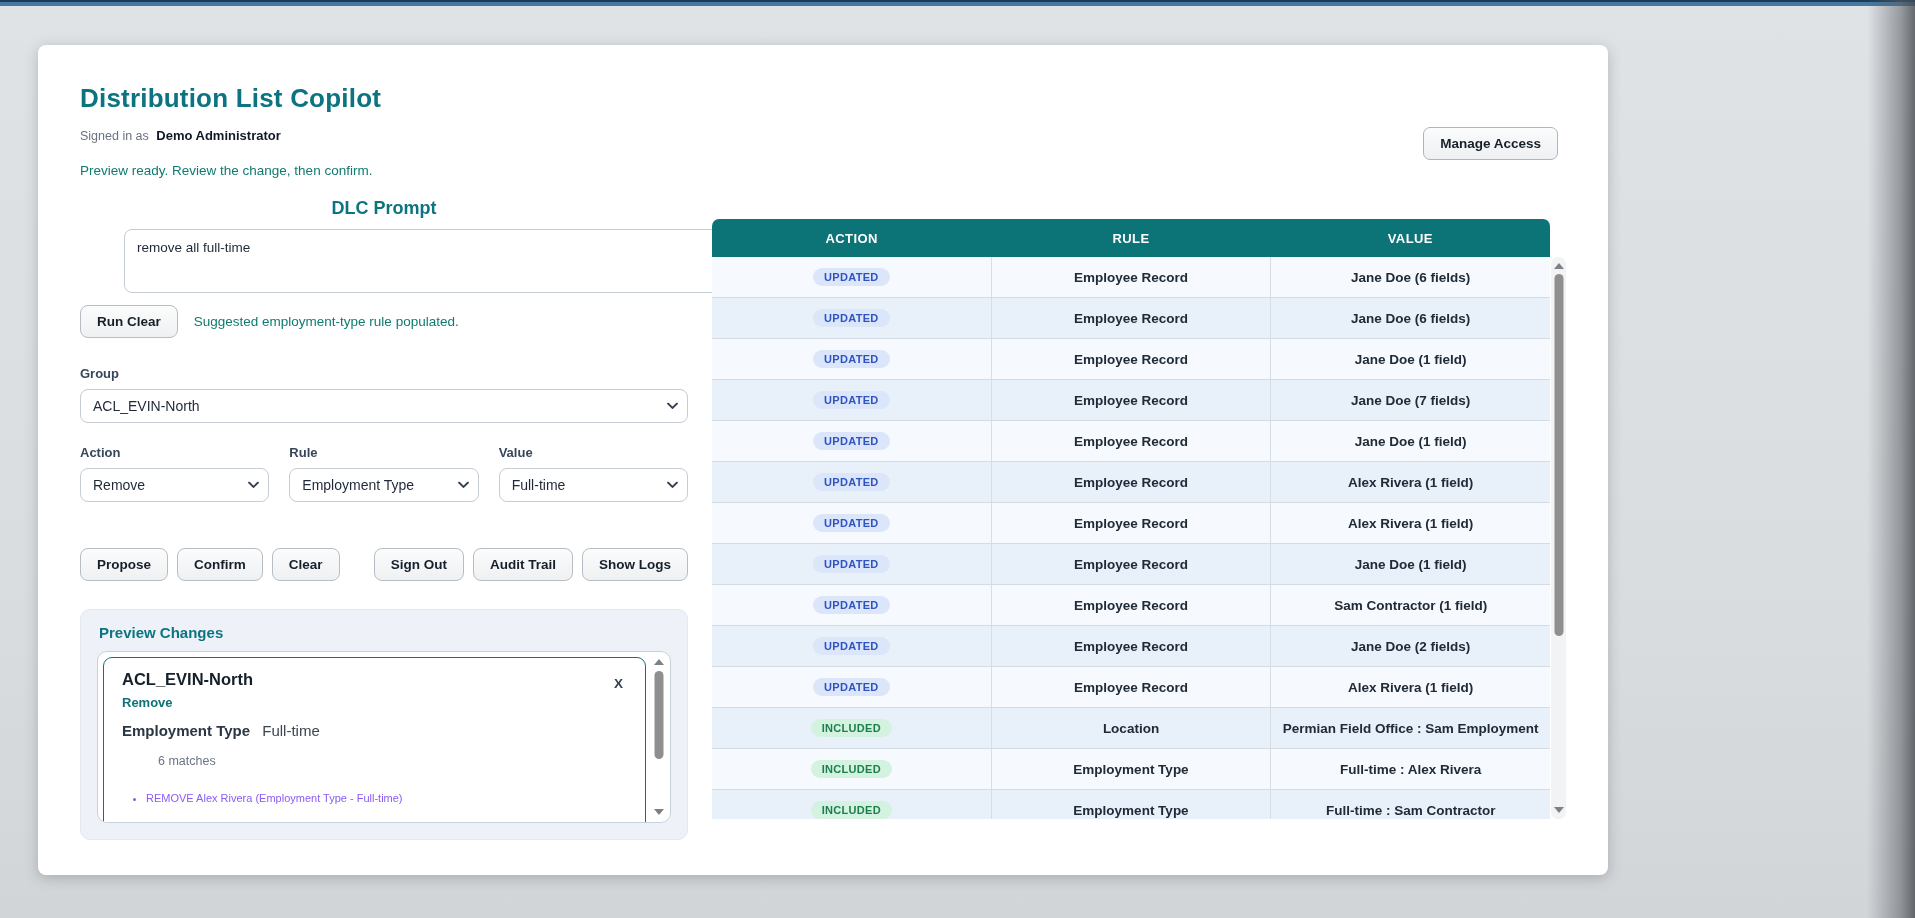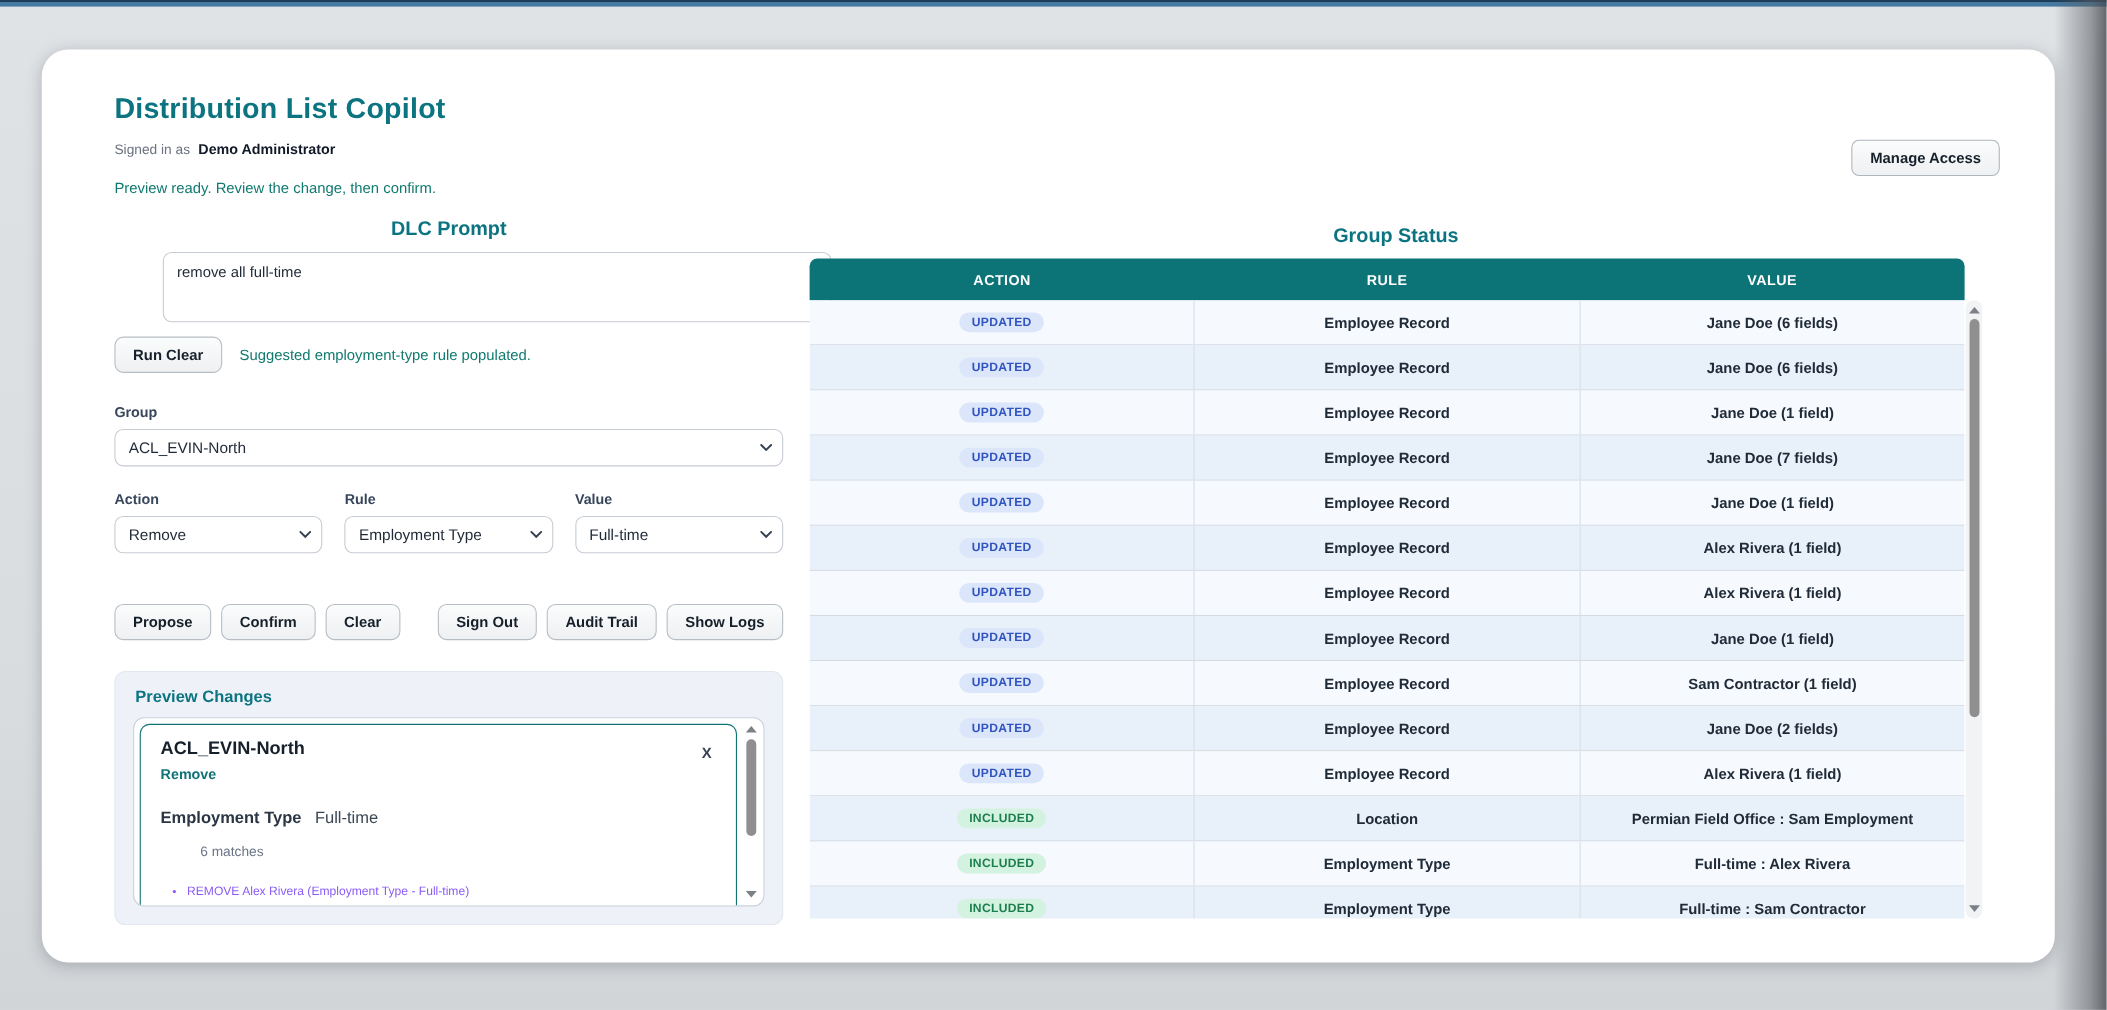--- a/index.html
+++ b/index.html
@@ -16,25 +16,25 @@
     background: linear-gradient(180deg, #1d3c59 0px, #1d3c59 2px, #4579a0 2px, #4579a0 6px);
   }
   
   .edge-shadow {
     position: absolute; right: 0; top: 0; bottom: 0; width: 48px;
     background: linear-gradient(to right, rgba(90,95,101,0) 0%, rgba(90,95,101,0.55) 70%, rgba(70,74,80,0.8) 100%);
     pointer-events: none;
   }
   .app-card {
     position: absolute; left: 38px; top: 45px;
-    width: 1830px; height: 830px;
+    width: 1570px; height: 830px;
     background: #ffffff;
-    border-radius: 24px;
+    border-radius: 8px;
     box-shadow: 0 3px 14px rgba(40,50,60,0.25);
-    padding: 0 66px;
+    padding: 0 42px;
   }
   h1.app-title {
     margin: 0; padding-top: 38px;
     font-size: 26px; font-weight: 700; color: #0c7480;
     letter-spacing: 0.2px;
   }
   .signed-row { margin-top: 14px; font-size: 12.5px; color: #6b7280; }
   .signed-row .user { font-weight: 700; color: #111827; font-size: 13px; margin-left: 4px; }
   .manage-access {
     position: absolute; top: 82px; right: 50px;
@@ -108,21 +108,21 @@
     position: absolute; left: 5px; top: 5px; right: 24px;
     min-height: 220px;
     border: 1.5px solid #0e7277; border-radius: 9px;
     padding: 12px 16px 14px 18px; background: #fff;
   }
   .pc-header { display: flex; justify-content: space-between; align-items: flex-start; }
   .pc-group { font-size: 16.5px; font-weight: 700; color: #16202b; }
   .pc-close { background: none; border: none; font-size: 13.5px; font-weight: 700; color: #374151;
               cursor: pointer; font-family: "Liberation Sans", sans-serif; padding: 2px 6px; margin-top: 4px;}
   .pc-action { margin-top: 2px; font-size: 13px; font-weight: 700; color: #0e7277; }
-  .pc-rule-line { margin-top: 24px; font-size: 15px; color: #3a4654; }
+  .pc-rule-line { margin-top: 12px; font-size: 15px; color: #3a4654; }
   .pc-rule { font-weight: 700; color: #2b3645; margin-right: 8px; }
   .pc-matches { margin-top: 15px; font-size: 12.5px; color: #6a7686; margin-left: 36px; }
   .pc-items { margin: 9px 0 0 0; padding-left: 24px; }
   .pc-items li { font-size: 11px; color: #8b5cf6; margin-bottom: 7px; margin-top: 24px; }
 
   
   .fake-scroll { position: absolute; width: 15px; background: #f2f3f5; border-radius: 7px; }
   .fs-thumb { position: absolute; left: 50%; transform: translateX(-50%); width: 9px; background: #8f8f8f; border-radius: 5px; }
   .fs-arrow { position: absolute; left: 50%; transform: translateX(-50%); width: 0; height: 0; }
   .fs-arrow.up   { border-left: 5px solid transparent; border-right: 5px solid transparent; border-bottom: 6px solid #7c8087; }
@@ -279,21 +279,20 @@
           <div class="fake-scroll">
             <span class="fs-arrow up"></span>
             <span class="fs-thumb"></span>
             <span class="fs-arrow down"></span>
           </div>
         </div>
       </div>
     </div>
 
     <div class="right-col">
-      <h2 class="panel-title">Group Status</h2>
 
       <div class="table-area">
         <div class="gs-header">
           <div class="hcell">ACTION</div>
           <div class="hcell">RULE</div>
           <div class="hcell">VALUE</div>
         </div>
         <div class="gs-rows" id="gs-rows">
             <div class="gs-row">
               <div class="cell">

